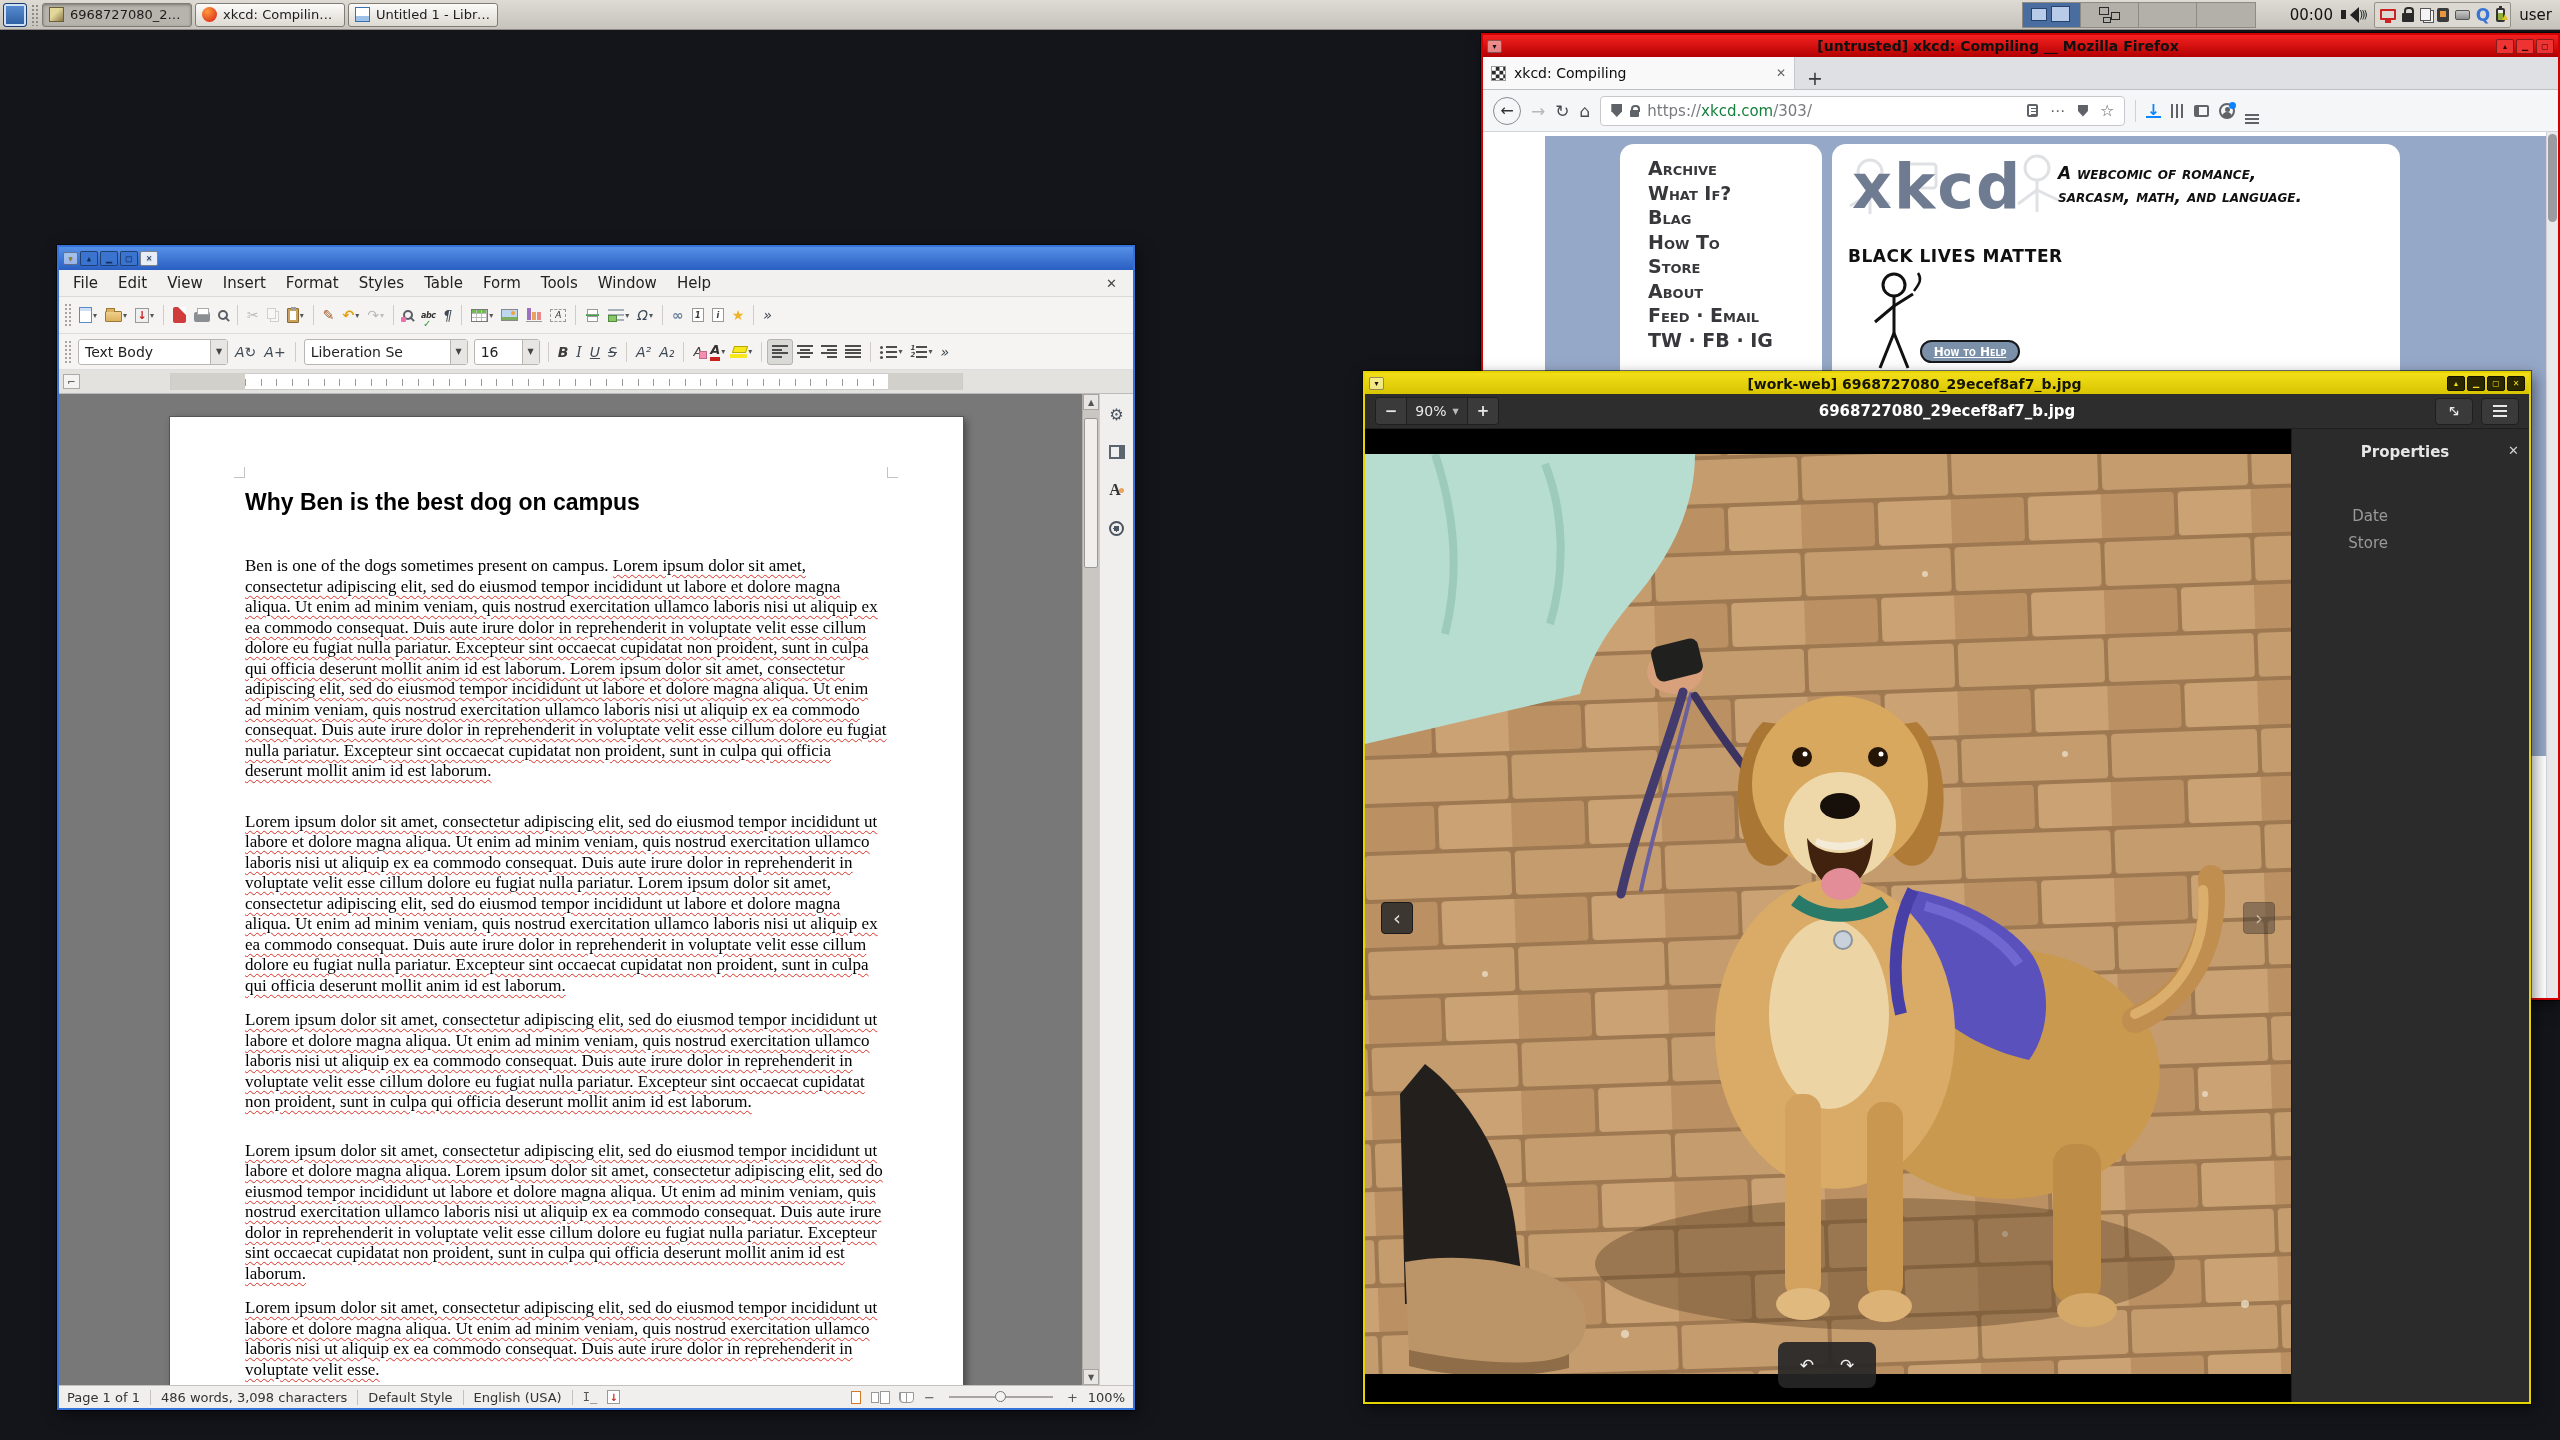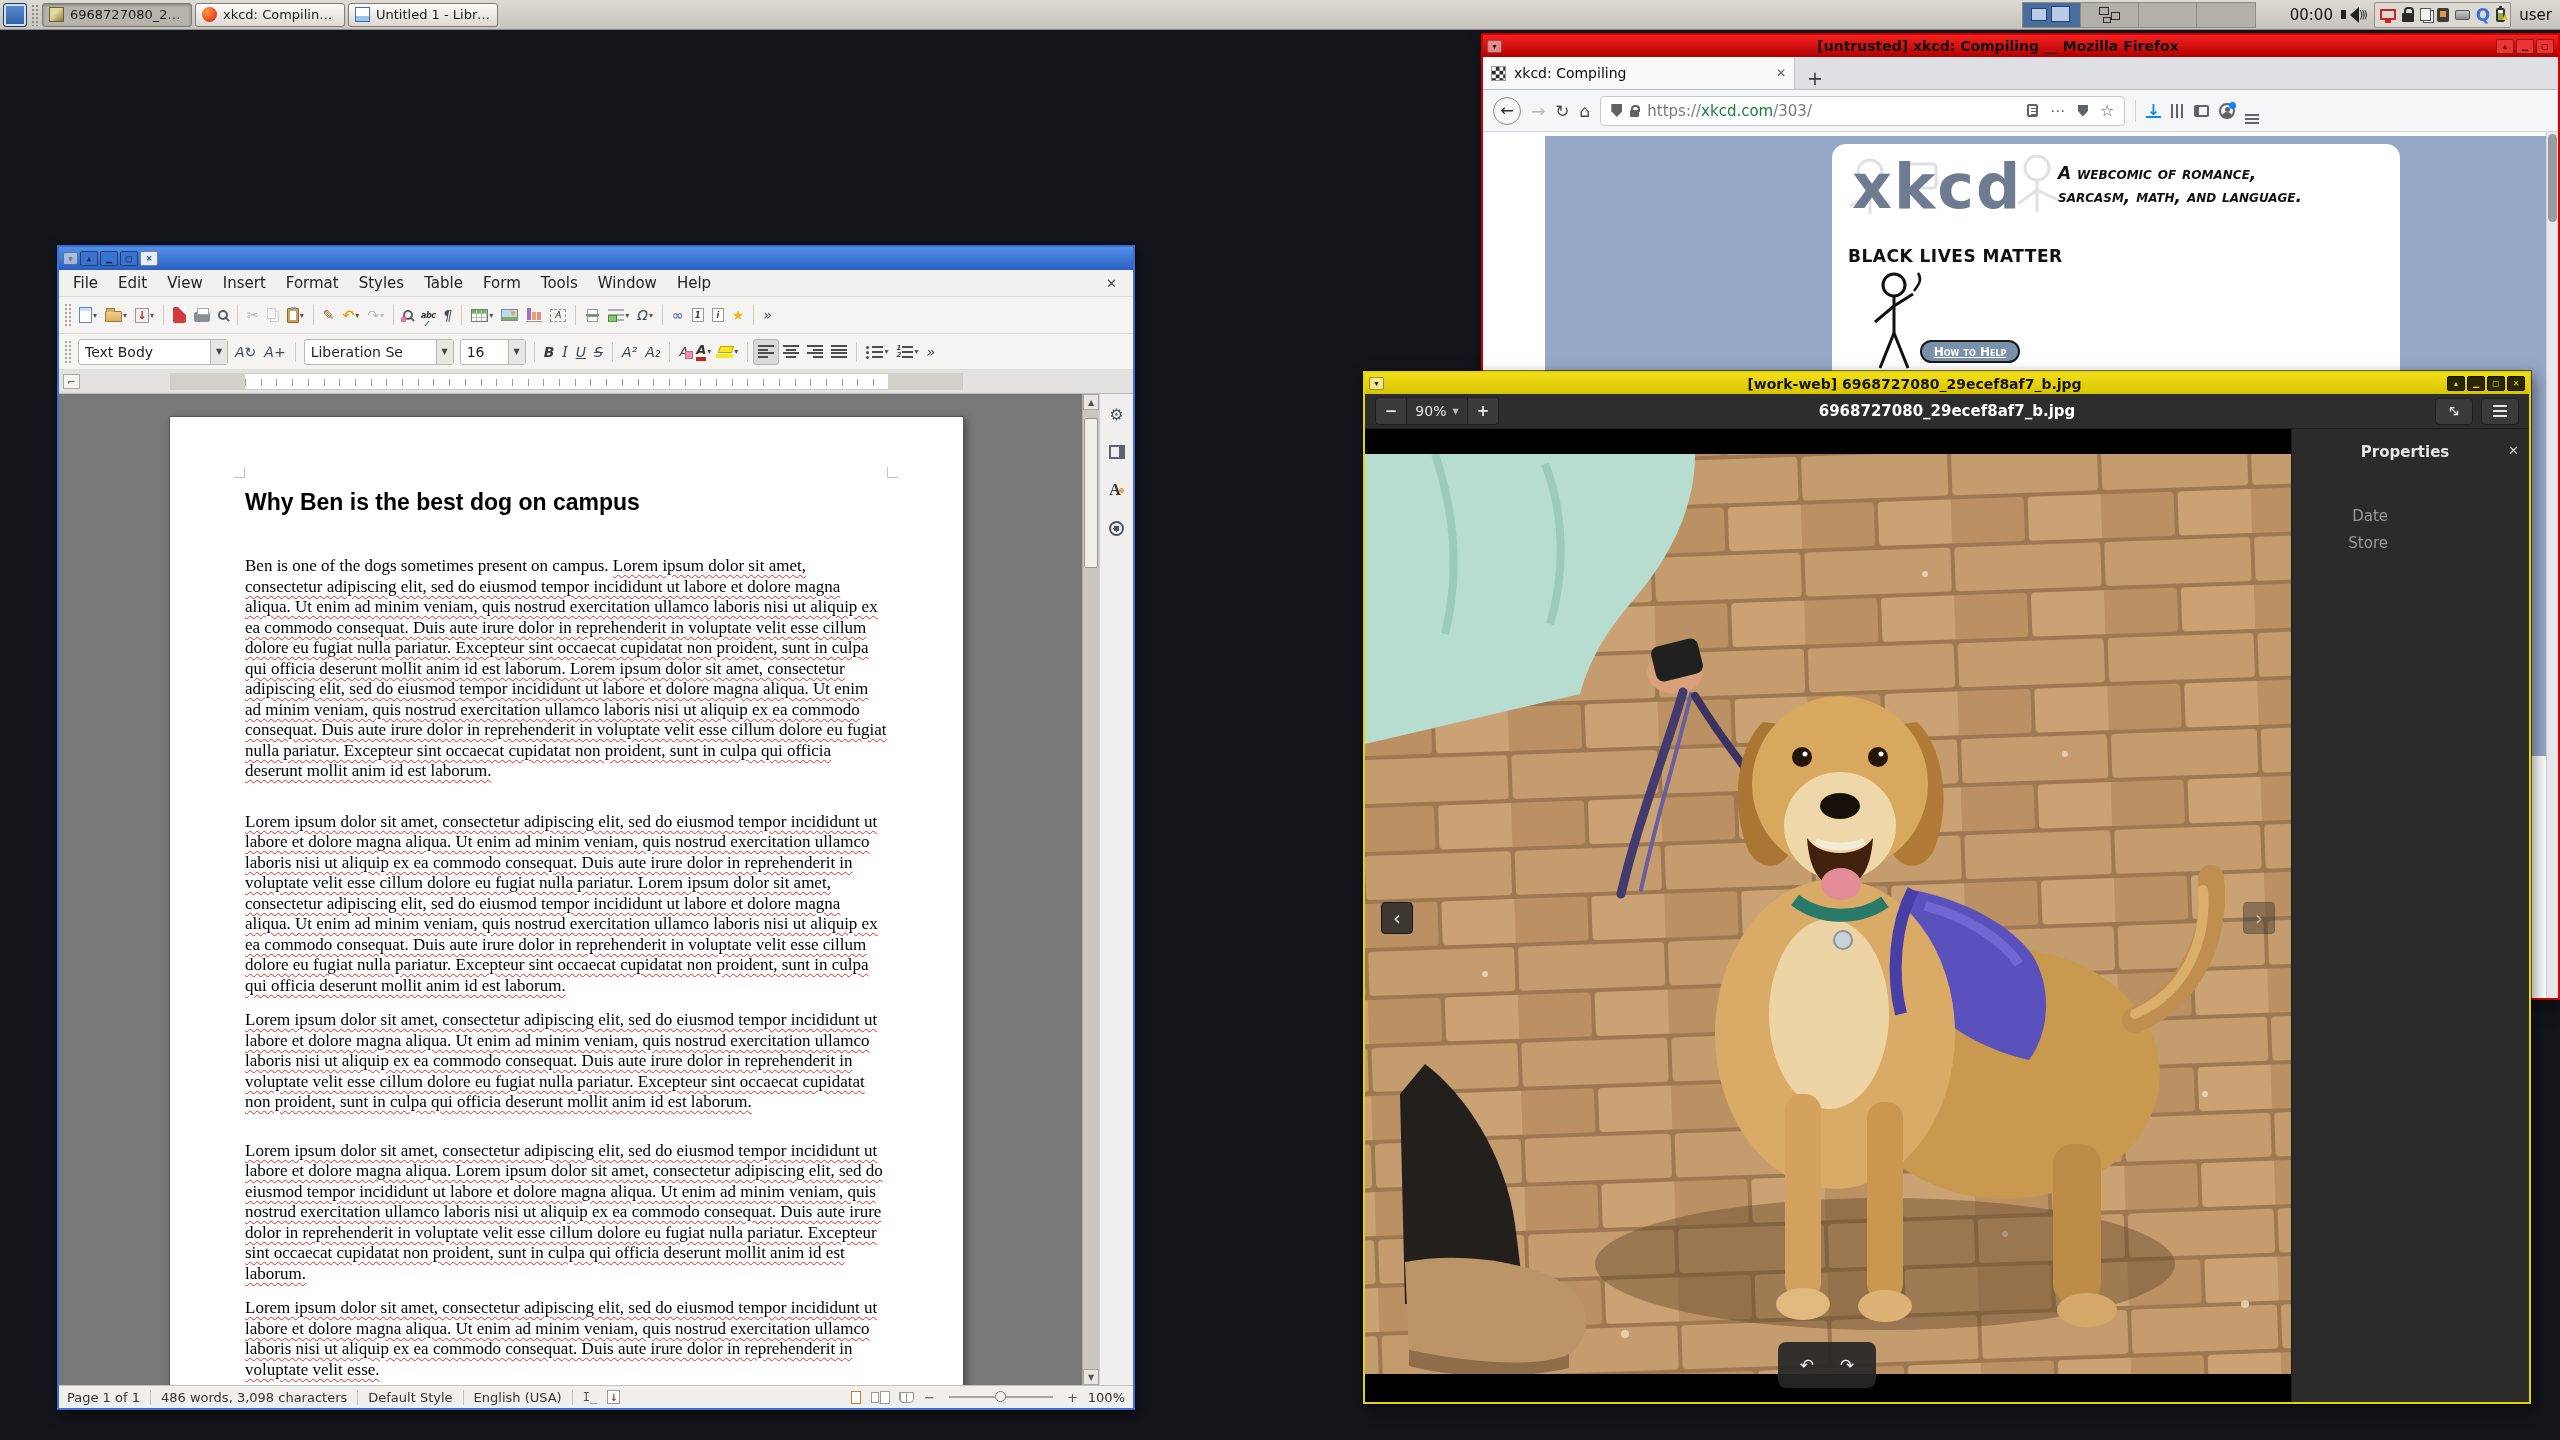--- a/index.html
+++ b/index.html
@@ -332,20 +332,31 @@
     <span class="fdl">↓</span>
     <span class="flib"></span>
     <span class="fsb"></span>
     <span class="facct">
         <span class="fbadge"></span>
       </span>
     <span class="fbg" style="margin:8px 0 0"></span>
   </div>
   <div id="ffcontent">
     <div id="xkband">
+      <div id="xknav">
+
+      <a class="xklink" href="#">Archive</a>
+          <a class="xklink" href="#">What If?</a>
+          <a class="xklink" href="#">Blag</a>
+          <a class="xklink" href="#">How To</a>
+          <a class="xklink" href="#">Store</a>
+          <a class="xklink" href="#">About</a>
+          <a class="xklink" href="#">Feed · Email</a>
+          <a class="xklink" href="#">TW · FB · IG</a>
+        </div>
       <div id="xkmain">
         <svg id="xkdoodle" width="250" height="100" viewBox="0 0 250 100">
           <g stroke="#b9bdc6" stroke-width="3" fill="none">
             <circle cx="38" cy="28" r="12"></circle>
               <line x1="38" y1="40" x2="38" y2="70"></line>
               <line x1="38" y1="50" x2="18" y2="62"></line>
               <line x1="38" y1="50" x2="58" y2="60"></line>
             <circle cx="205" cy="24" r="12"></circle>
               <line x1="205" y1="36" x2="205" y2="68"></line>
               <line x1="205" y1="46" x2="186" y2="60"></line>
@@ -550,21 +561,21 @@
     <span style="display:inline-flex;align-items:center">
 
     <span class="tbtn">
           <i class="gg">A↻</i>
         </span>
         <span class="tbtn">
           <i class="gg">A+</i>
         </span>
         <span class="tsep"><i class=""></i></span>
       </span>
-    <span class="combo" style="width:150px">
+    <span class="combo" style="width:164px">
       <span class="cv" style="flex:1">Liberation Se</span>
         <span class="ab">▼</span>
     </span>
     <span class="combo" style="width:66px">
       <span class="cv" style="flex:1">16</span>
         <span class="ab">▼</span>
     </span>
     <span style="display:inline-flex;align-items:center">
 
     <span class="tsep"><i class=""></i></span>

